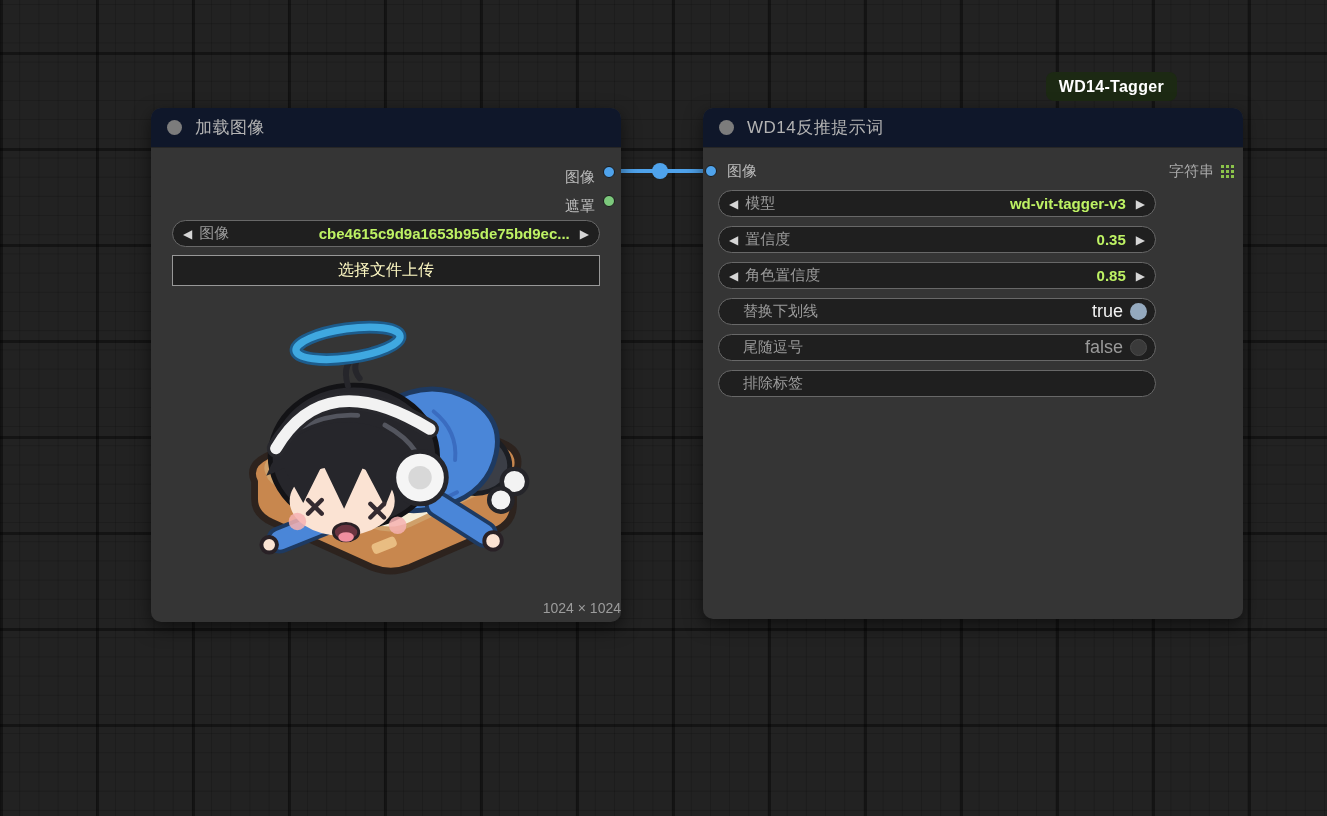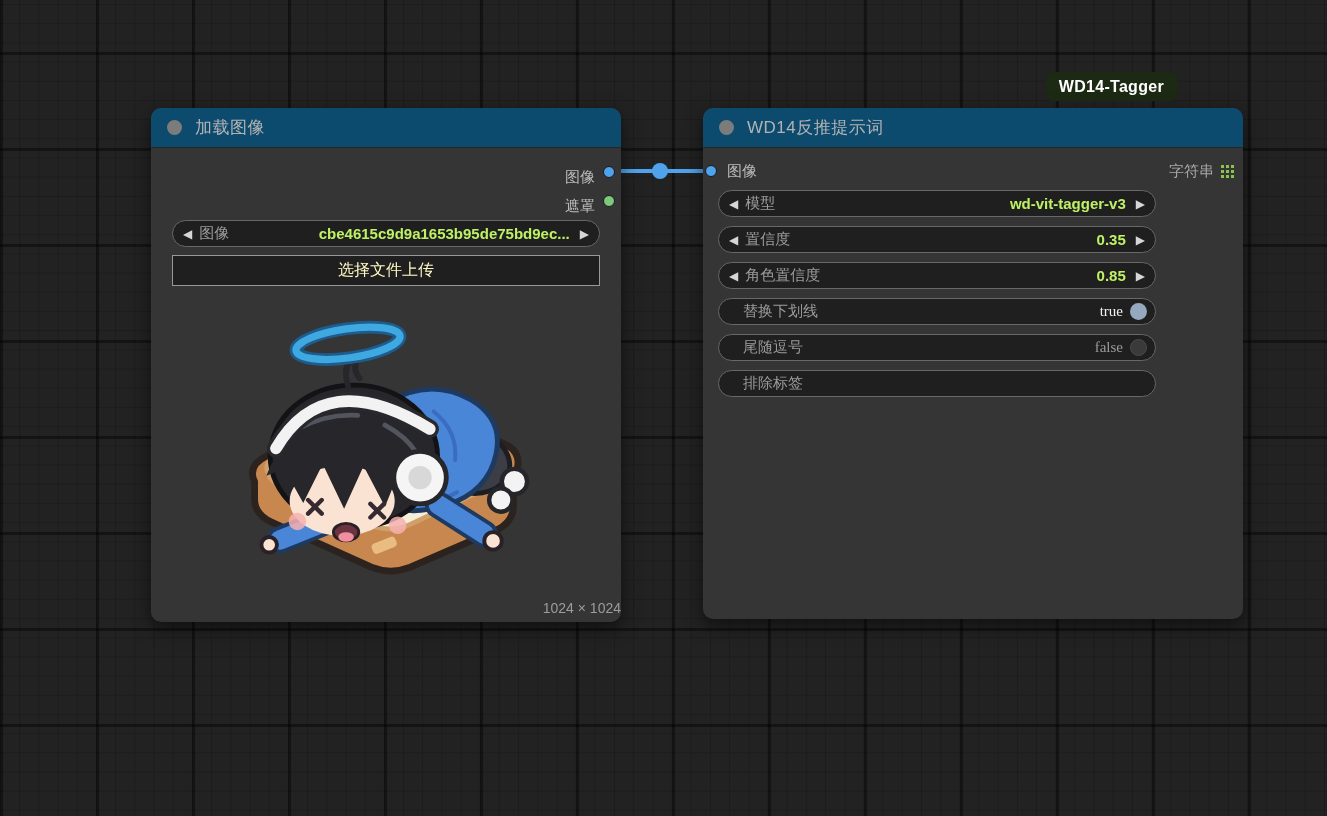--- a/index.html
+++ b/index.html
@@ -13,41 +13,41 @@
       linear-gradient(to right, rgba(0,0,0,.16) 1px, transparent 1px),
       linear-gradient(to bottom, rgba(0,0,0,.16) 1px, transparent 1px);
     background-size:96px 96px,96px 96px,19.2px 19.2px,19.2px 19.2px;
     background-position:0px 52px,0px 52px,0px 4px,0px 4px;
   }
   .node{
     position:absolute;background:#353535;border-radius:10px;
     box-shadow:0 6px 18px rgba(0,0,0,.55);
   }
   .node-header{
-    height:40px;background:#0c4a6e;border-radius:10px 10px 0 0;
+    height:40px;background:#0f172a;border-radius:10px 10px 0 0;
     border-bottom:1px solid #262626;
     display:flex;align-items:center;gap:13px;padding:0 16px;box-sizing:border-box;
   }
   .title-dot{width:15px;height:15px;border-radius:50%;background:#7c7c7c;flex:0 0 auto;}
   .node-title{color:#b3b3b3;font-size:17px;letter-spacing:.5px;white-space:nowrap;}
   .slot-row{position:absolute;display:flex;align-items:center;}
   .slot-label{color:#bdbdbd;font-size:15px;white-space:nowrap;}
   .port{width:12px;height:12px;border-radius:50%;box-sizing:border-box;border:1px solid #1a1a1a;position:absolute;}
   .port.blue{background:var(--link-blue,#4fa3ec);}
   .port.green{background:var(--mask-green,#7cc87c);}
   .pill{
     position:absolute;height:27px;background:#1f1f1f;border:1px solid #686868;
     border-radius:14px;display:flex;align-items:center;box-sizing:border-box;
     padding:0 10px;font-size:15px;color:#9c9c9c;
   }
   .pill .arrow{color:#d6d6d6;font-size:12px;flex:0 0 auto;line-height:1;}
   .pill .wlabel{margin-left:7px;white-space:nowrap;color:#9c9c9c;}
   .pill .wvalue{margin-left:auto;margin-right:10px;color:#bef264;white-space:nowrap;overflow:hidden;text-overflow:ellipsis;}
   .pill.toggle .wlabel{margin-left:14px;}
-  .tvalue{margin-left:auto;font-size:15px;font-family:Liberation Serif, serif;}
+  .tvalue{margin-left:auto;font-size:18px;}
   .tvalue.on{color:#f2f2f2;}
   .tvalue.off{color:#9a9a9a;}
   .tdot{width:17px;height:17px;border-radius:50%;margin-left:7px;margin-right:-2px;flex:0 0 auto;}
   .tdot.on{background:var(--toggle-on,#94a9be);}
   .tdot.off{background:#3a3a3a;border:1px solid #4a4a4a;box-sizing:border-box;}
   .upload-btn{
     position:absolute;height:31px;background:#1f1f1f;border:1px solid #989898;
     color:#fef9c3;font-size:16px;display:flex;align-items:center;justify-content:center;
     box-sizing:border-box;cursor:pointer;
   }

